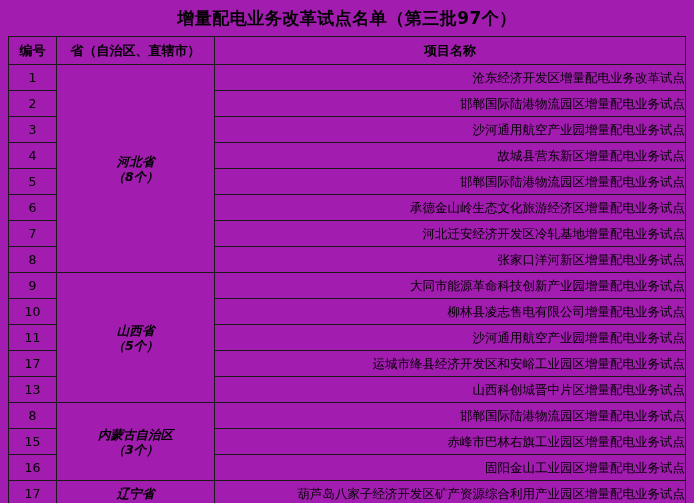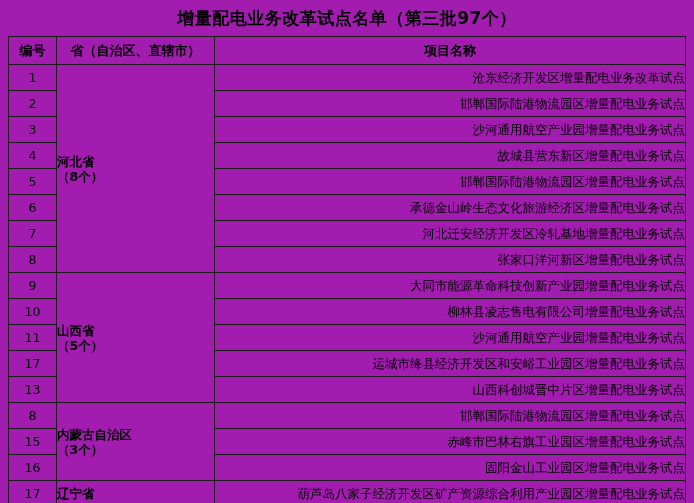--- a/index.html
+++ b/index.html
@@ -51,23 +51,25 @@
     height: 27px;
   }
   col.c-no { width: 48px; }
   col.c-prov { width: 158px; }
   col.c-name { width: 471px; }
 
   td.no {
     text-align: center;
   }
   td.prov {
+    text-align: center;
     font-weight: bold;
     font-size: 13.5px;
     line-height: 1.35;
+    font-style: italic;
   }
   td.prov .line2 {
     display: block;
   }
   td.name {
     text-align: right;
     padding-left: 7px;
     white-space: nowrap;
     overflow: hidden;
     margin-left: 31px;

